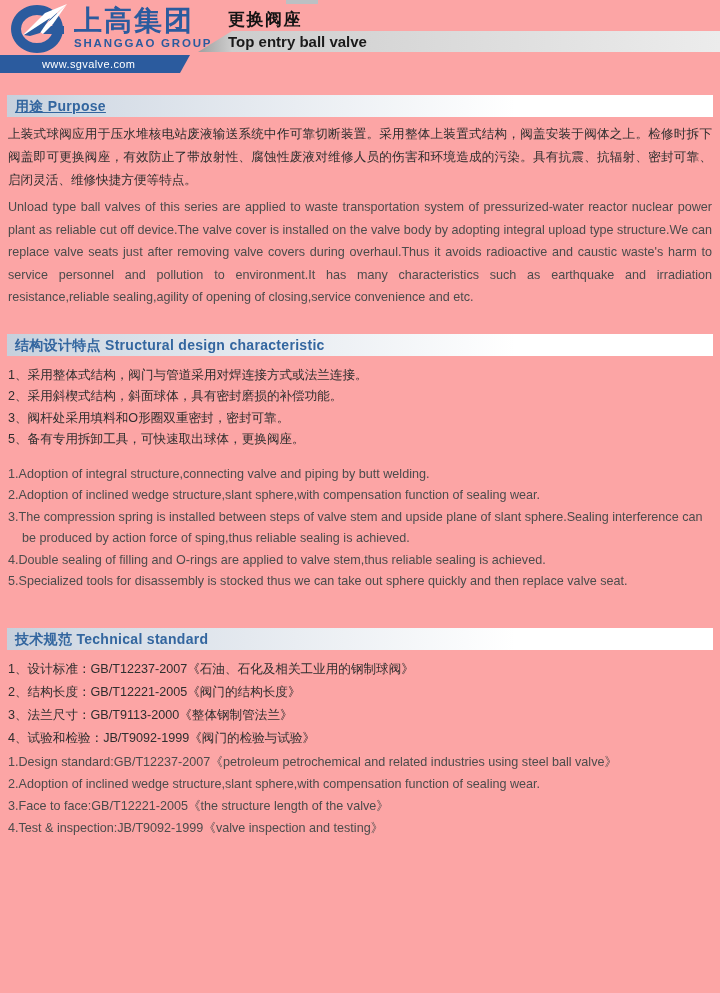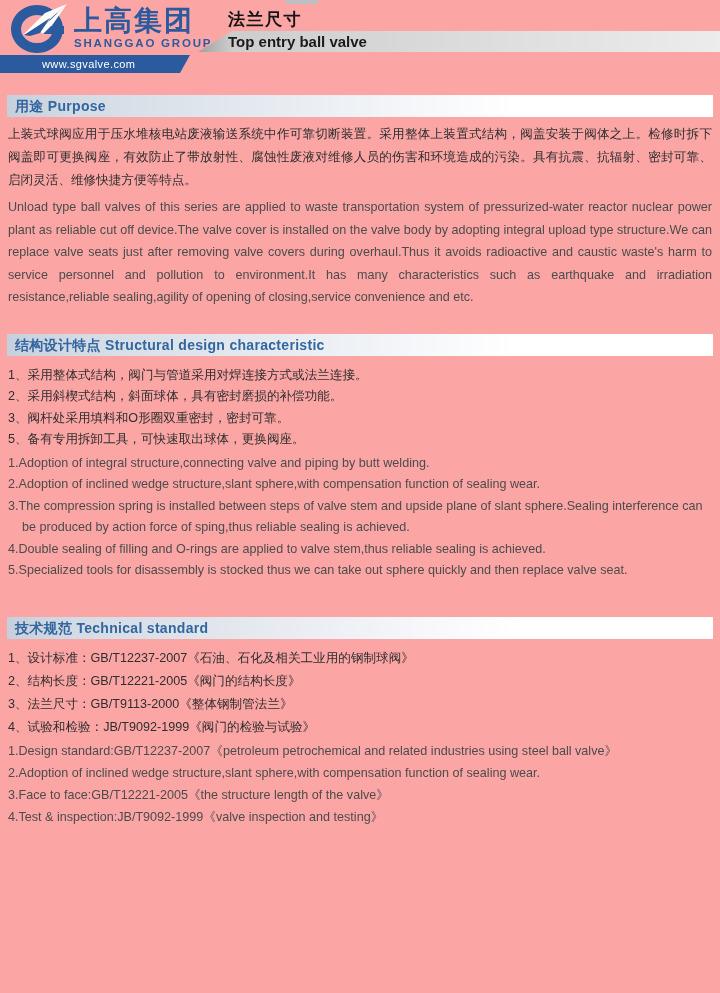--- a/index.html
+++ b/index.html
@@ -34,35 +34,35 @@
   }
   .website { color:#ffffff; font-size:11px; line-height:18px; padding-left:42px; letter-spacing:.4px; }
 
   
   .section-band {
     margin-left:7px; width:706px; height:22px; line-height:22px;
     padding-left:8px;
     background:linear-gradient(90deg,#c6d0dc 0%,#d3dbe5 10%,#ffffff 72%);
     color:#33669f; font-size:14px; font-weight:bold; letter-spacing:.3px;
   }
-  .band-purpose    { margin-top:19px; }
+  .band-purpose    { margin-top:19px;text-decoration:underline; }
   .band-structural { margin-top:25px; }
   .band-technical  { margin-top:35px; }
 
   .content { margin:0 8px 0 8px; }
   .content-purpose    { margin-top:6px; }
   .content-structural { margin-top:9px; }
   .content-technical  { margin-top:8px; }
 
   .zh-para { font-size:12.6px; color:#2e2e2e; line-height:23px; text-align:justify; }
   .en-para { font-size:12.6px; color:#4c4c4c; line-height:22.5px; text-align:justify; margin-top:4px; }
 
   .zh-li { font-size:12.6px; color:#2e2e2e; line-height:21.5px; }
   .en-li { font-size:12.6px; color:#4c4c4c; line-height:21.5px; padding-left:14px; text-indent:-14px; }
-  .en-list { margin-top:2px; }
+  .en-list { margin-top:13px; }
   .content-technical .zh-li { line-height:23px; }
   .content-technical .en-list { margin-top:1px; }
   .content-technical .en-li { line-height:22px; }
 </style>
 </head>
 <body>
 
 <div class="page">
 
   <div class="header">
@@ -75,21 +75,21 @@
         <polygon points="14,31 36,9 58,0 40,16 30,27" fill="#ffffff"></polygon>
         <polygon points="30,27 58,0 44,20 34,30" fill="#ffffff"></polygon>
         <polygon points="15,31 41,14 31,29 21,32" fill="#2b5b9e"></polygon>
       </svg>
       <div class="company">
         <div class="company-zh">上高集团</div>
         <div class="company-en">SHANGGAO GROUP</div>
       </div>
     </div>
 
-    <div class="title-zh">法兰尺寸</div>
+    <div class="title-zh">更换阀座</div>
     <div class="gray-band"></div>
     <div class="title-en">Top entry ball valve</div>
 
     <div class="blue-band">
       <div class="website">www.sgvalve.com</div>
     </div>
   </div>
 
   <div class="section-band band-purpose">用途 Purpose</div>
   <div class="content content-purpose">

